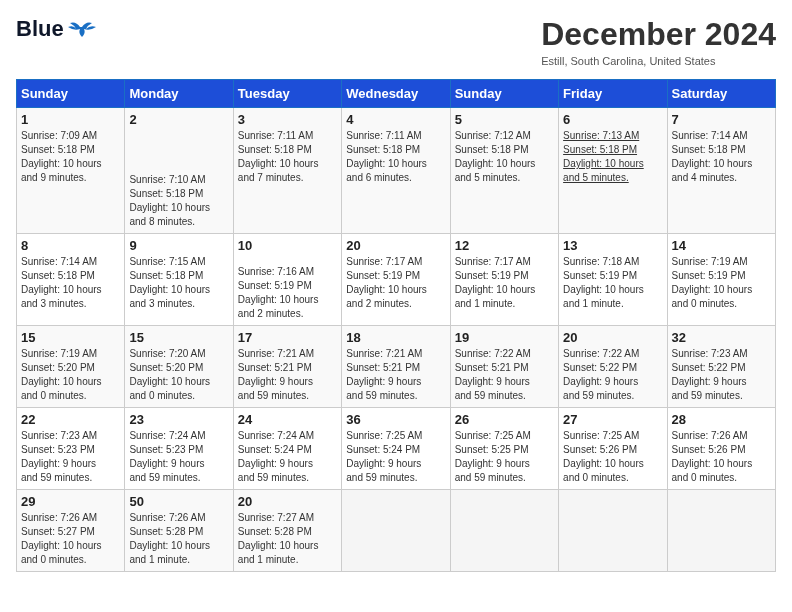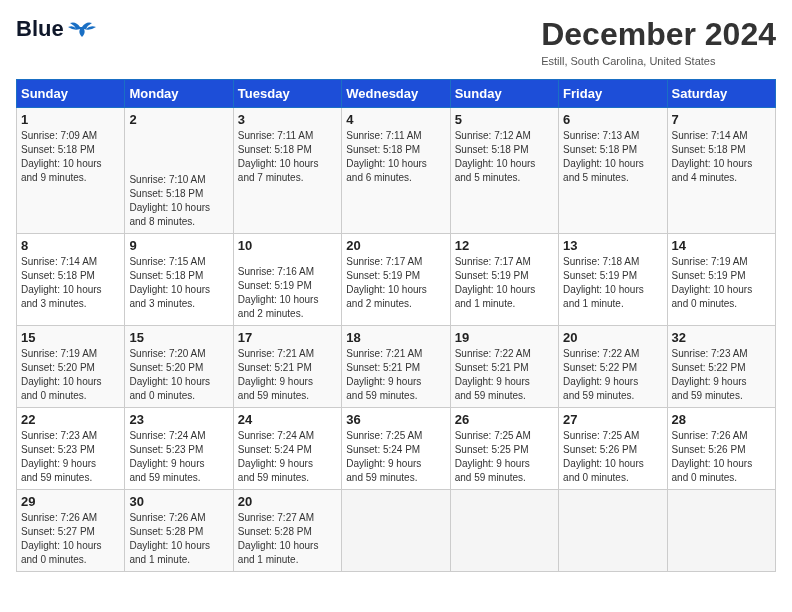--- a/index.html
+++ b/index.html
@@ -155,21 +155,21 @@
         </td>
         <td>
           <span class="day-num">5</span>
           <div class="day-info" style="white-space: pre-line;">Sunrise: 7:12 AM
 Sunset: 5:18 PM
 Daylight: 10 hours
 and 5 minutes.</div>
         </td>
         <td>
           <span class="day-num">6</span>
-          <div class="day-info" style="white-space: pre-line;">Sunrise: 7:13 AM
+          <div class="day-info" style="white-space: pre-line; text-decoration: underline;">Sunrise: 7:13 AM
 Sunset: 5:18 PM
 Daylight: 10 hours
 and 5 minutes.</div>
         </td>
         <td>
           <span class="day-num">7</span>
           <div class="day-info" style="white-space: pre-line;">Sunrise: 7:14 AM
 Sunset: 5:18 PM
 Daylight: 10 hours
 and 4 minutes.</div>
@@ -330,21 +330,21 @@
       </tr>
       <tr>
         <td>
           <span class="day-num">29</span>
           <div class="day-info" style="white-space: pre-line;">Sunrise: 7:26 AM
 Sunset: 5:27 PM
 Daylight: 10 hours
 and 0 minutes.</div>
         </td>
         <td>
-          <span class="day-num">30</span>
+          <span class="day-num">50</span>
           <div class="day-info" style="white-space: pre-line;">Sunrise: 7:26 AM
 Sunset: 5:28 PM
 Daylight: 10 hours
 and 1 minute.</div>
         </td>
         <td>
           <span class="day-num">20</span>
           <div class="day-info" style="white-space: pre-line;">Sunrise: 7:27 AM
 Sunset: 5:28 PM
 Daylight: 10 hours

